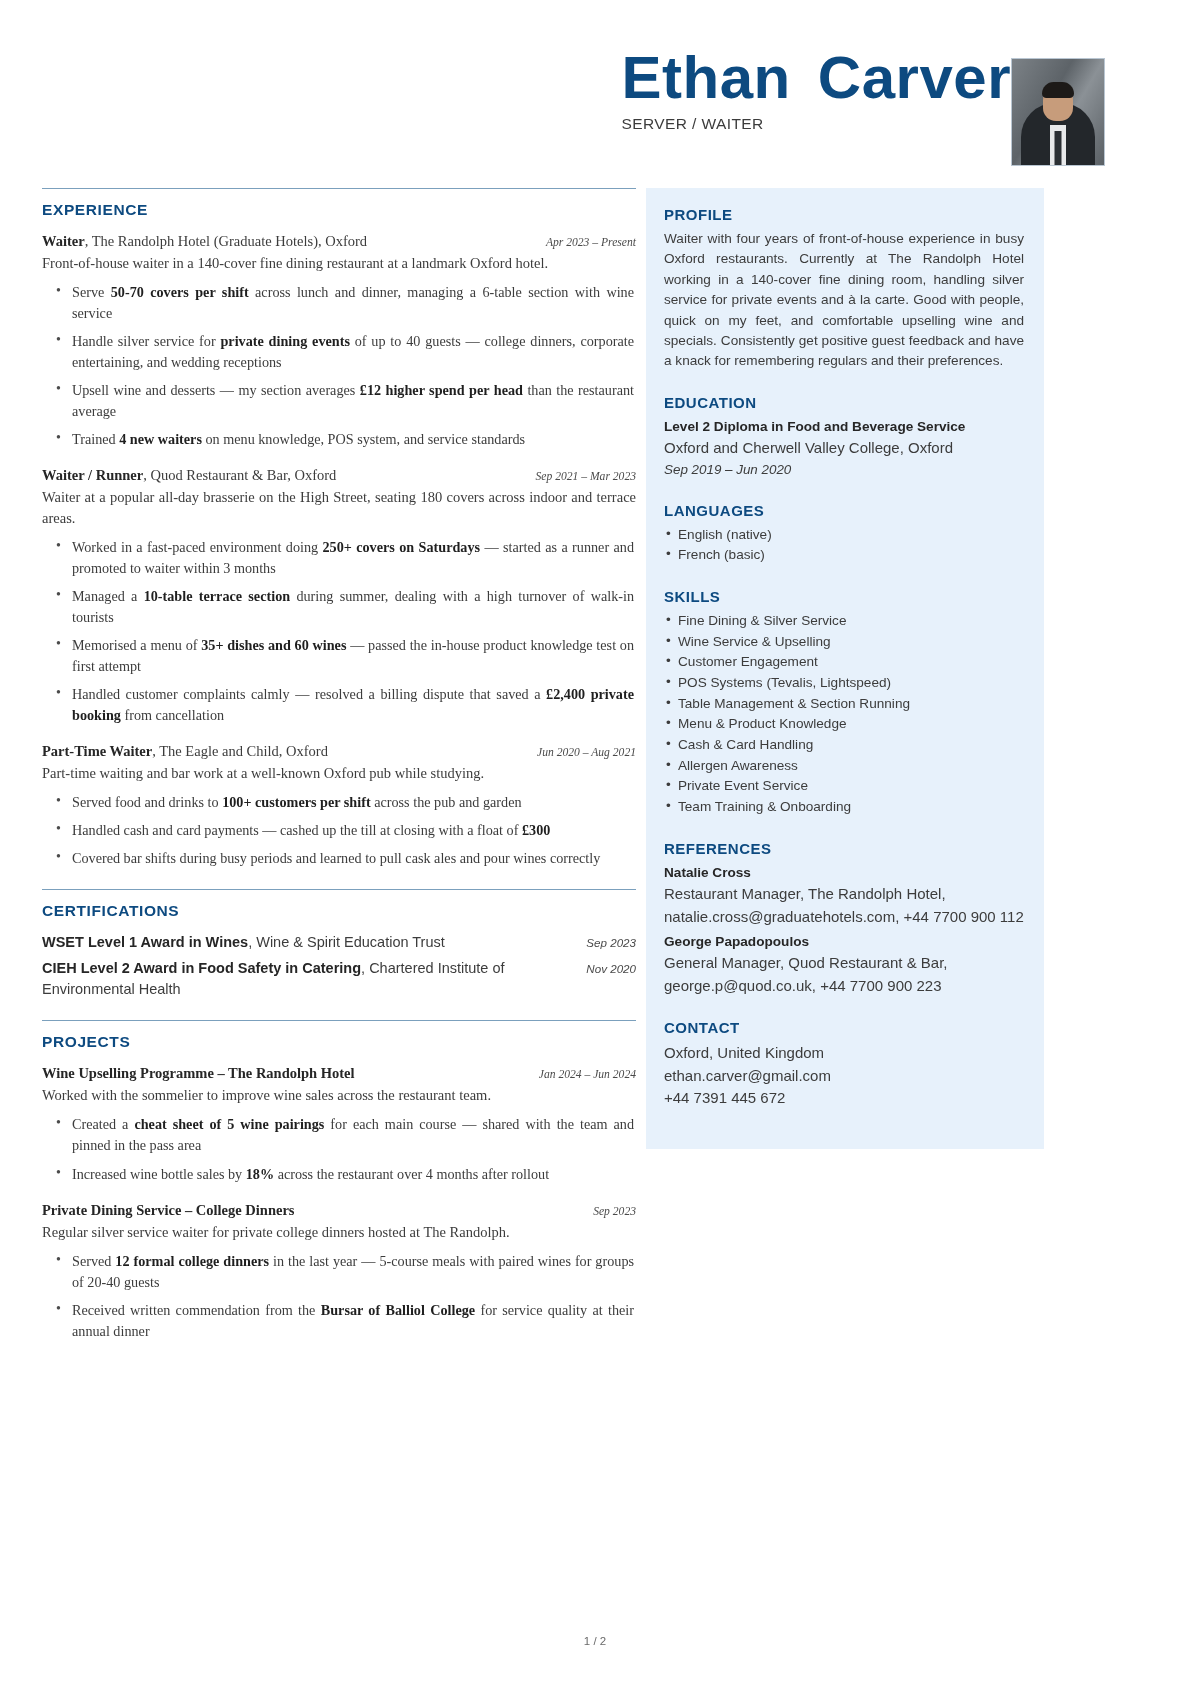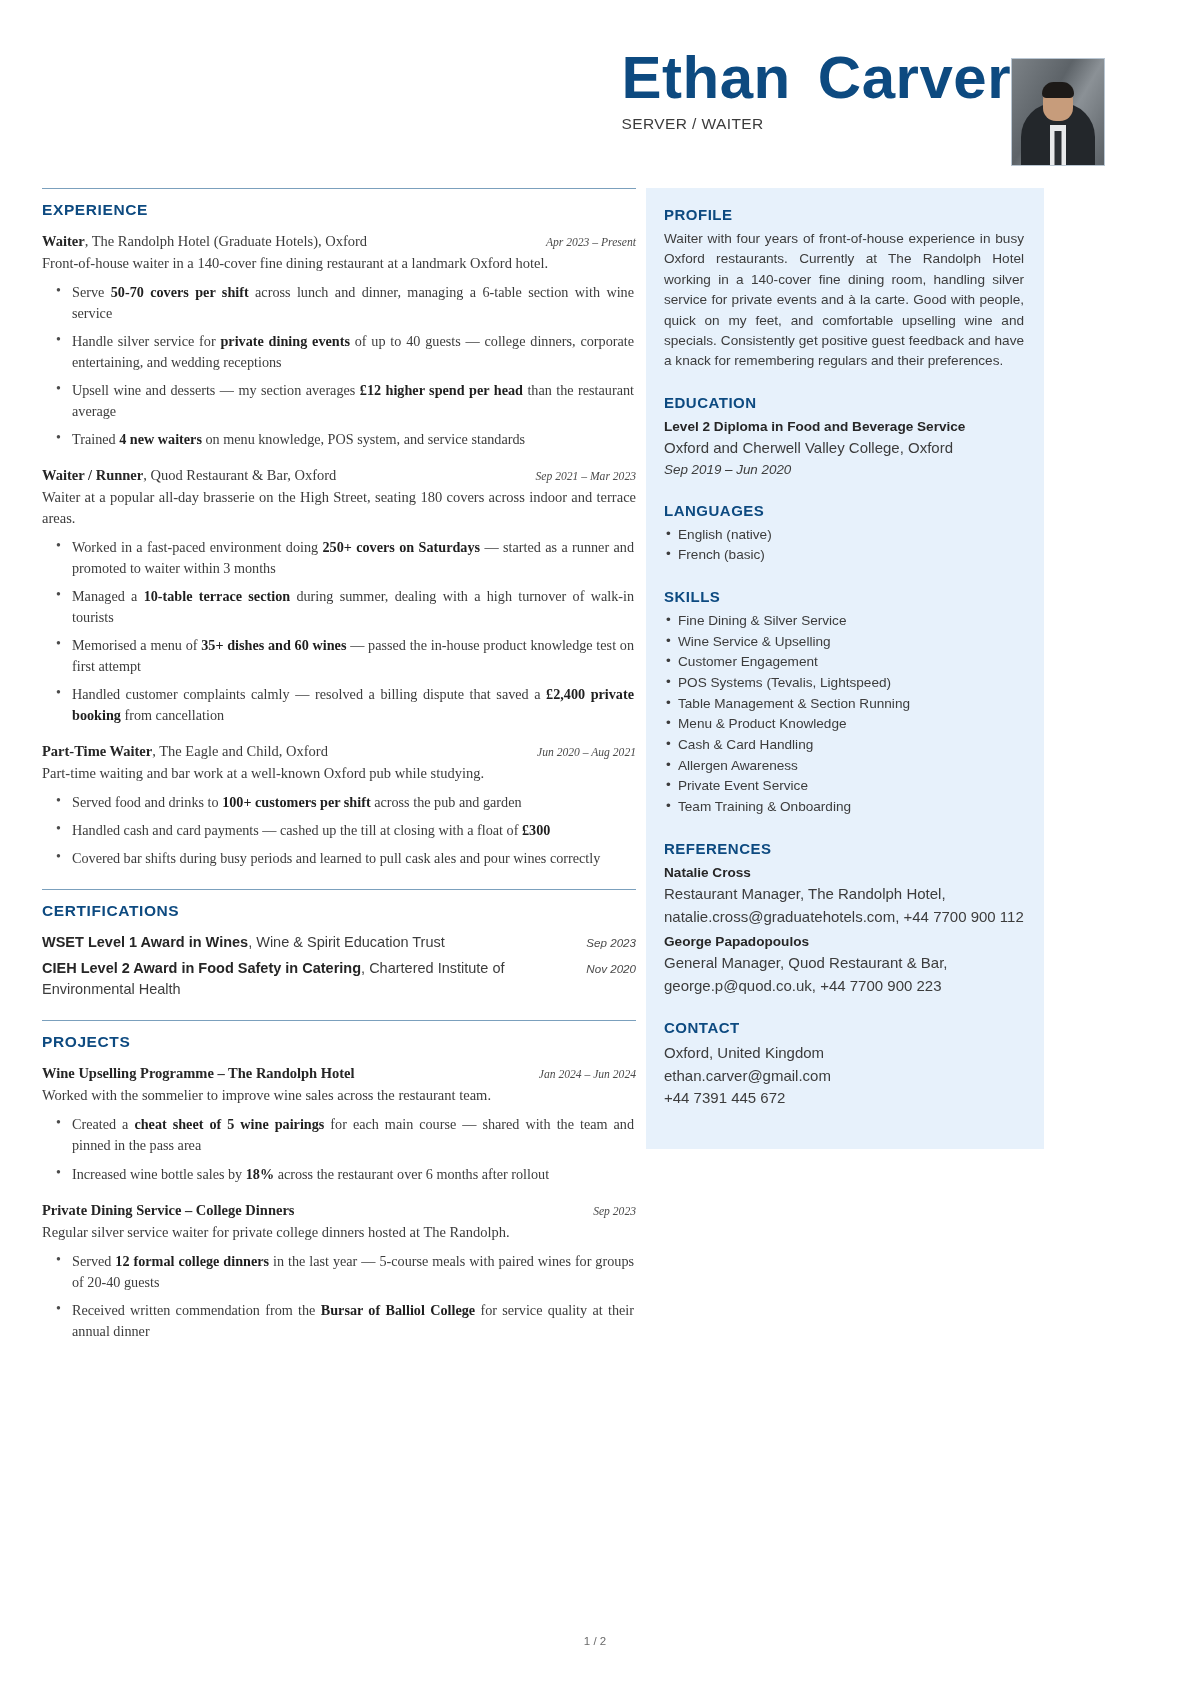--- a/index.html
+++ b/index.html
@@ -172,21 +172,21 @@
         <h2 class="sec-title">PROJECTS</h2>
         <div id="project-entries">
             <div class="entry">
               <div class="entry-head">
                 <div class="entry-title"><b>Wine Upselling Programme – The Randolph Hotel</b></div>
                 <div class="entry-date">Jan 2024 – Jun 2024</div>
               </div>
               <p class="entry-desc">Worked with the sommelier to improve wine sales across the restaurant team.</p>
               <ul class="bullets">
                 <li><span>Created a </span><b>cheat sheet of 5 wine pairings</b><span> for each main course — shared with the team and pinned in the pass area</span></li>
-                <li><span>Increased wine bottle sales by </span><b>18%</b><span> across the restaurant over 6 months after rollout</span></li>
+                <li><span>Increased wine bottle sales by </span><b>18%</b><span> across the restaurant over 4 months after rollout</span></li>
               </ul>
             </div>
             <div class="entry">
               <div class="entry-head">
                 <div class="entry-title"><b>Private Dining Service – College Dinners</b></div>
                 <div class="entry-date">Sep 2023</div>
               </div>
               <p class="entry-desc">Regular silver service waiter for private college dinners hosted at The Randolph.</p>
               <ul class="bullets">
                 <li><span>Served </span><b>12 formal college dinners</b><span> in the last year — 5-course meals with paired wines for groups of 20-40 guests</span></li>

